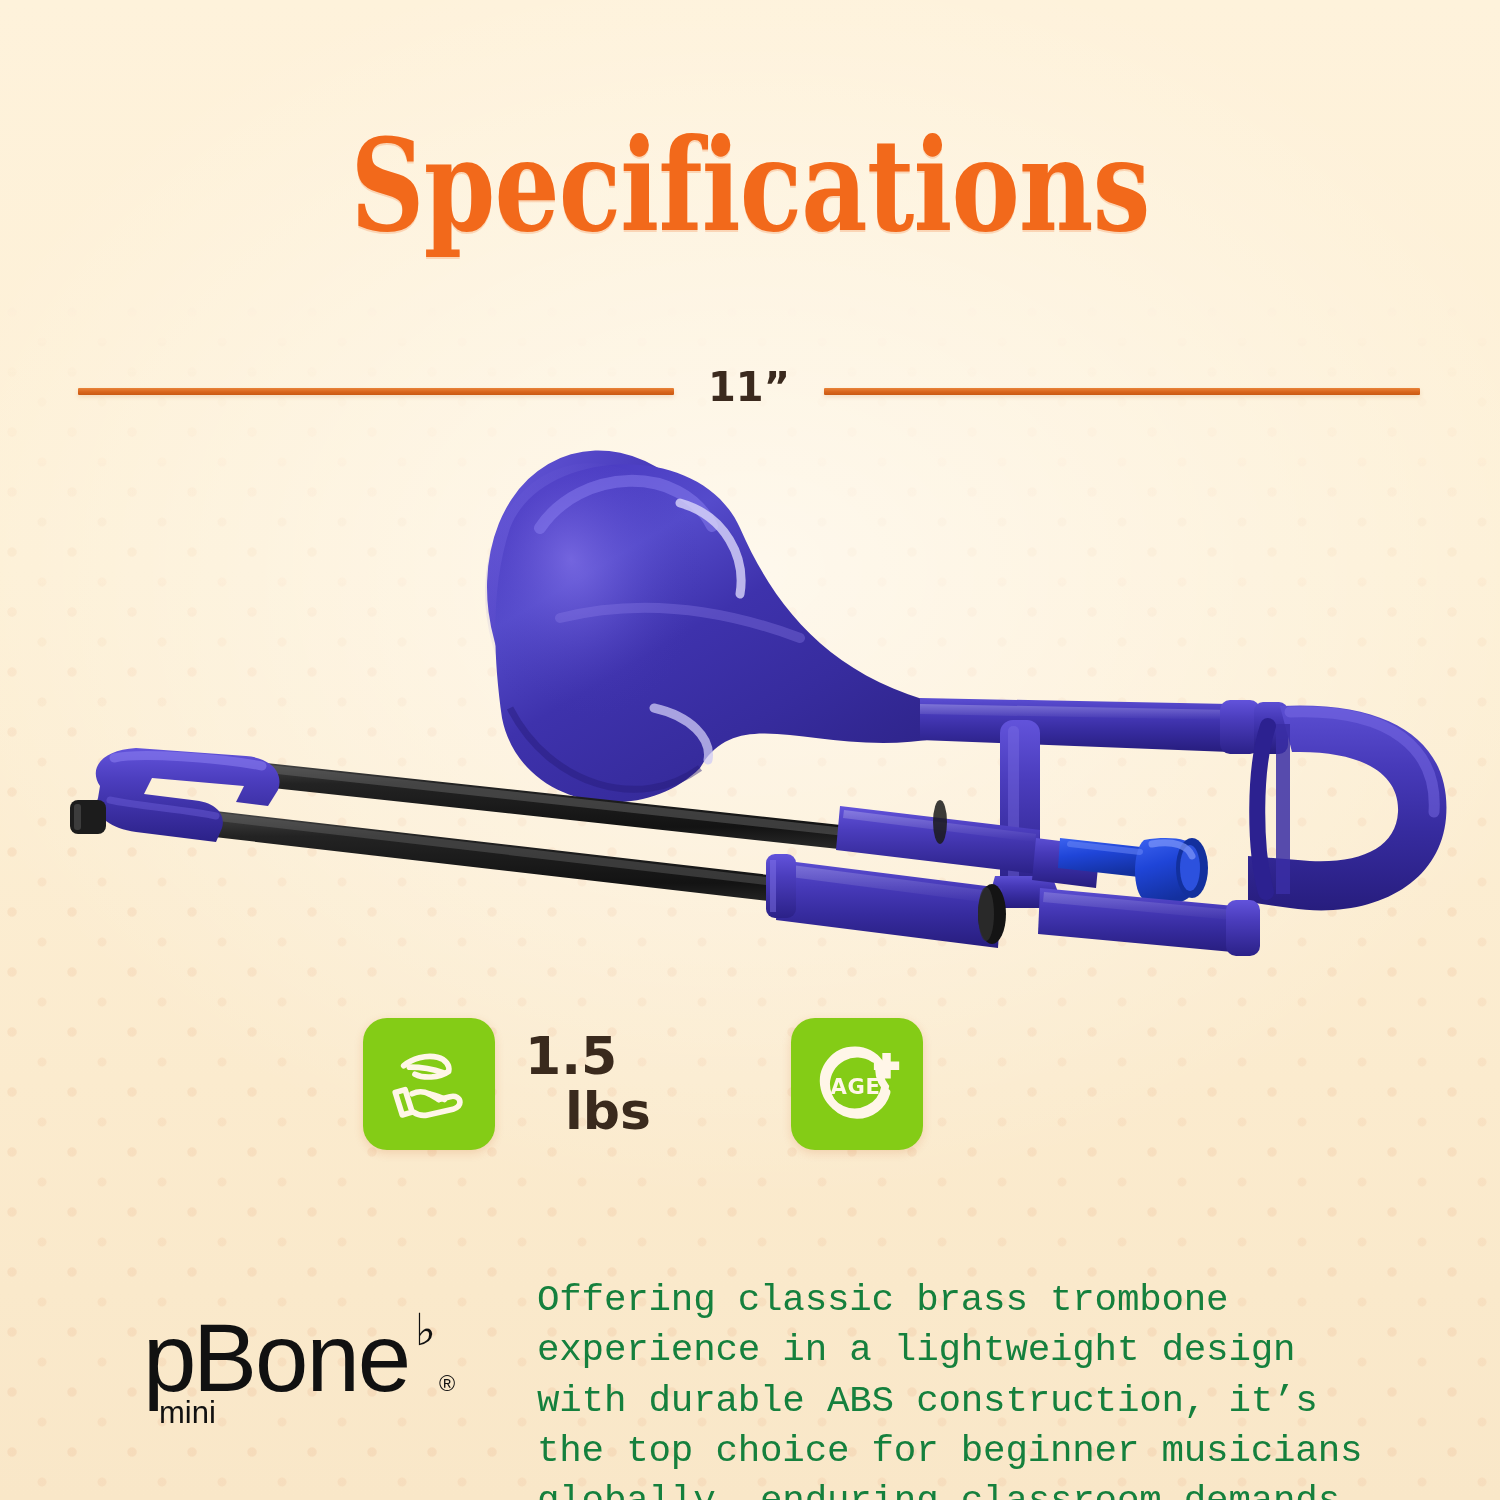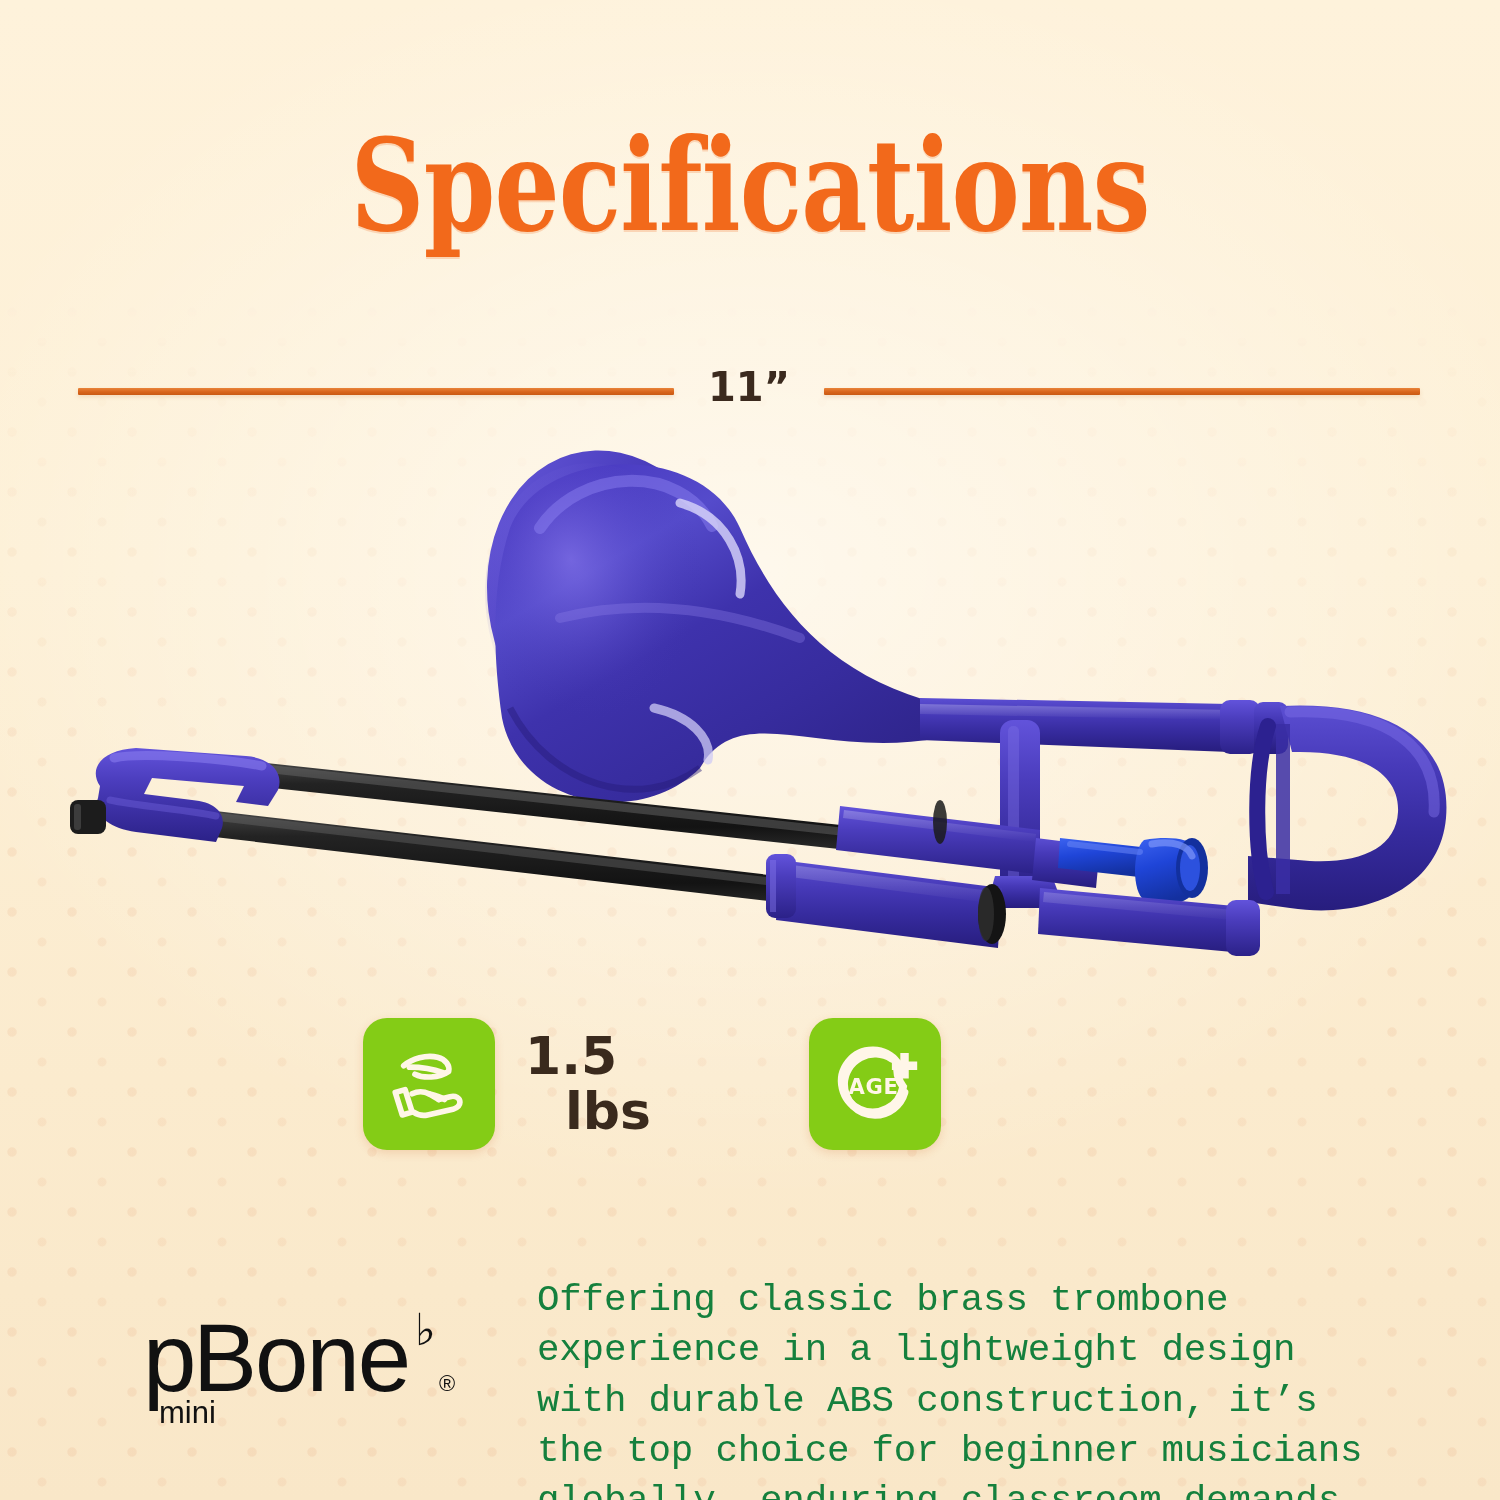--- a/index.html
+++ b/index.html
@@ -72,21 +72,21 @@
     transform: translateY(-4px);
   }
 
   
   #trombone { position:absolute; top:408px; left:40px; width:1430px; height:600px; }
   #trombone svg { width:100%; height:100%; display:block; }
 
   
   #spec-badges {
     position:absolute; top:1018px; left:363px;
-    display:flex; align-items:flex-start; gap:18px;
+    display:flex; align-items:flex-start; gap:0;
   }
   .spec-item { display:flex; align-items:center; }
   .spec-item.first { margin-right:140px; }
   .badge-tile {
     width:132px; height:132px;
     background:#84cc16;
     border-radius:24px;
     display:flex; align-items:center; justify-content:center;
     box-shadow: 0 3px 10px rgba(200,90,20,.18);
     flex:0 0 auto;

